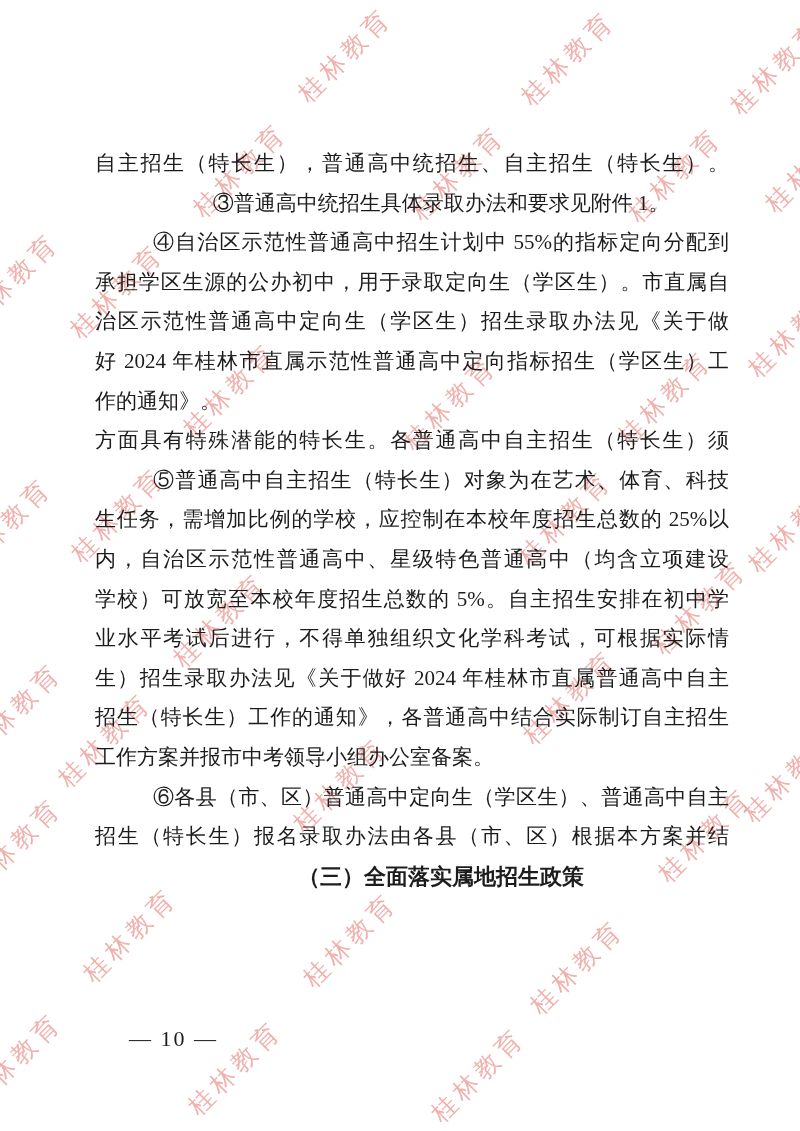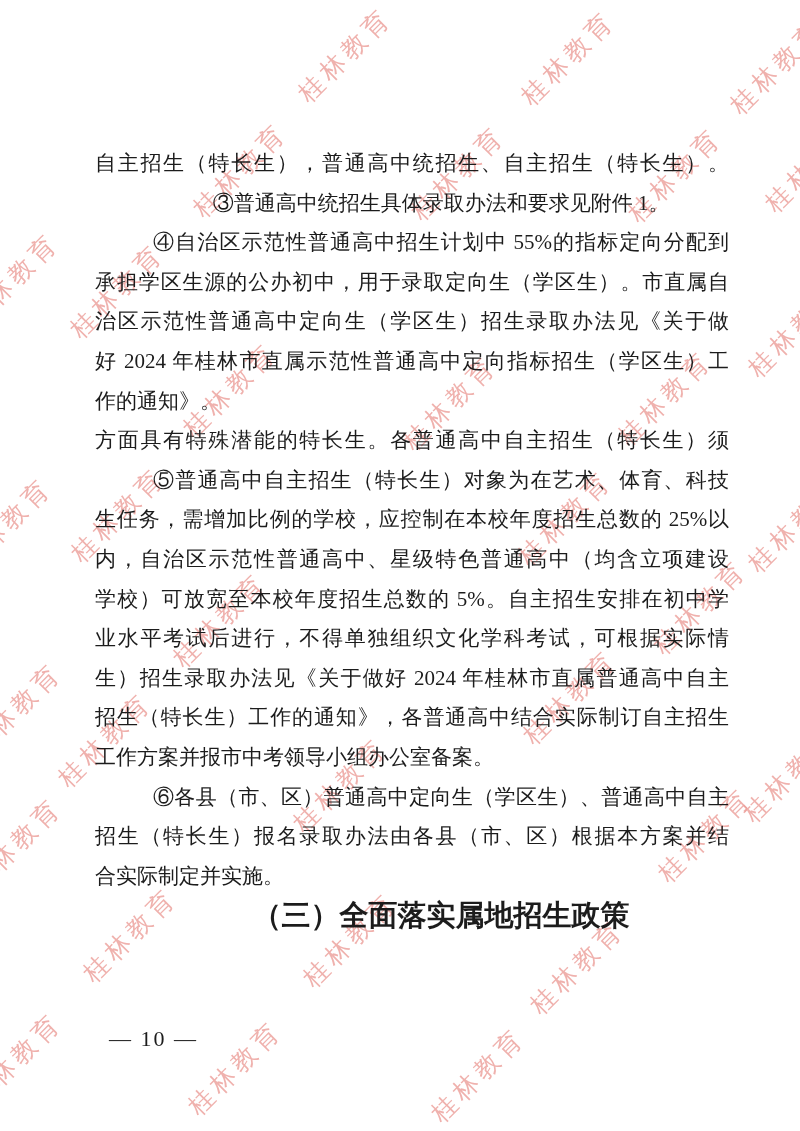--- a/index.html
+++ b/index.html
@@ -49,25 +49,25 @@
     text-align: justify;
     text-align-last: justify;
     text-justify: inter-character;
   }
   .line.i {
     text-indent: 58px;
     text-align: center;
   }
   .line.b {
     font-weight: bold;
-    font-size: 29px;
+    font-size: 22px;
   }
   .page-number {
     position: absolute;
-    left: 109px;
+    left: 129px;
     top: 1026px;
     z-index: 2;
     font-size: 22px;
     color: #1c1c1c;
     letter-spacing: 2px;
   }
 </style>
 </head>
 <body>
 
@@ -118,17 +118,16 @@
       <div class="line j i">⑤普通高中自主招生（特长生）对象为在艺术、体育、科技</div>
       <div class="line j">生任务，需增加比例的学校，应控制在本校年度招生总数的 25%以</div>
       <div class="line j">内，自治区示范性普通高中、星级特色普通高中（均含立项建设</div>
       <div class="line j">学校）可放宽至本校年度招生总数的 5%。自主招生安排在初中学</div>
       <div class="line j">业水平考试后进行，不得单独组织文化学科考试，可根据实际情</div>
       <div class="line j">生）招生录取办法见《关于做好 2024 年桂林市直属普通高中自主</div>
       <div class="line j">招生（特长生）工作的通知》，各普通高中结合实际制订自主招生</div>
       <div class="line">工作方案并报市中考领导小组办公室备案。</div>
       <div class="line j i">⑥各县（市、区）普通高中定向生（学区生）、普通高中自主</div>
       <div class="line j">招生（特长生）报名录取办法由各县（市、区）根据本方案并结</div>
-      <div class="line">合实际制定并实施。</div>
       <div class="line i b">（三）全面落实属地招生政策</div>
     </div>
   <div class="page-number">— 10 —</div>
 </div>
 
 </body></html>

